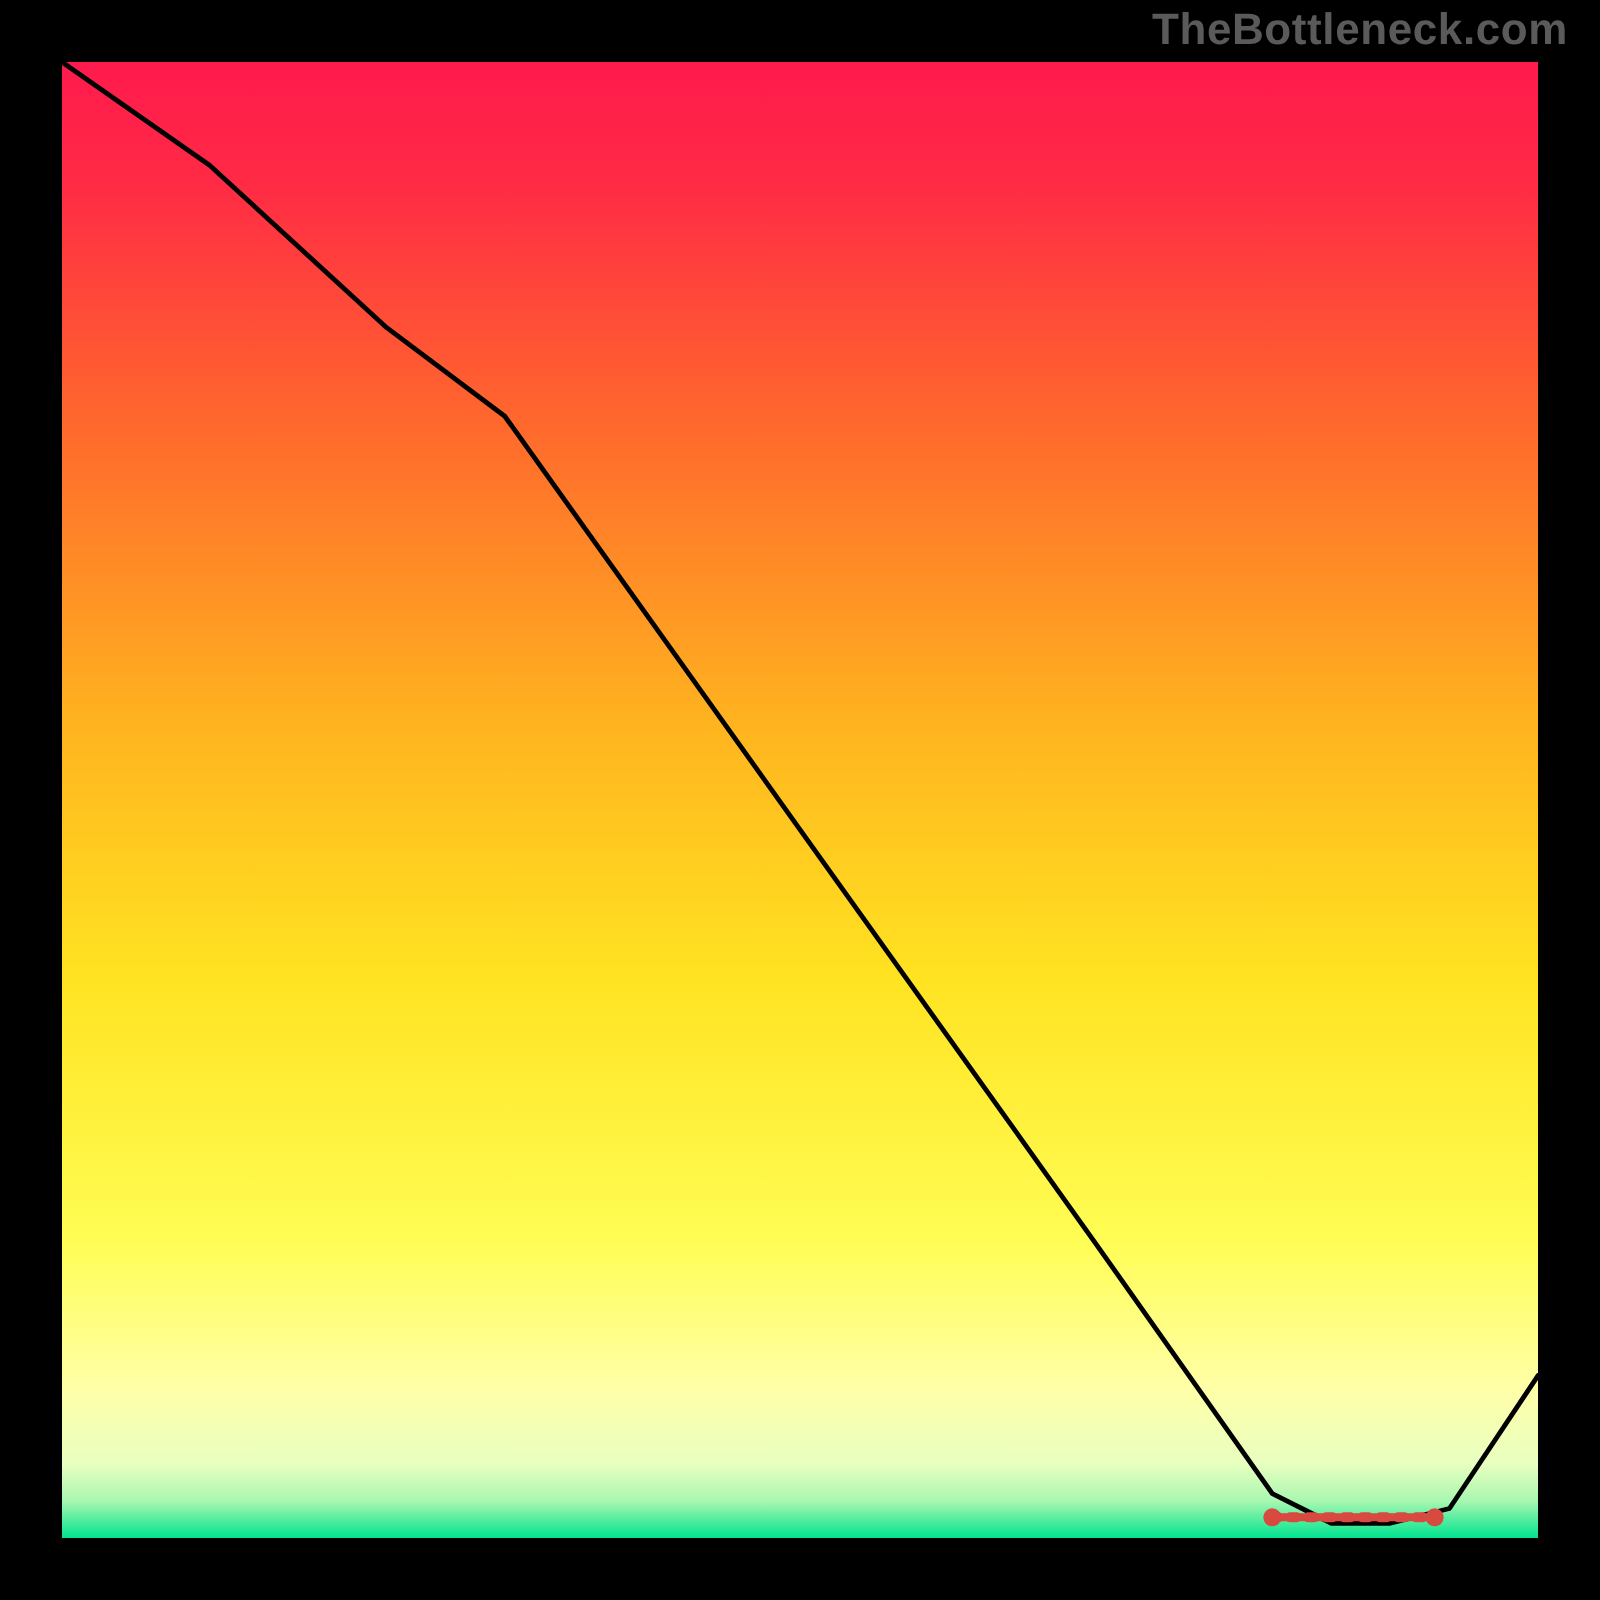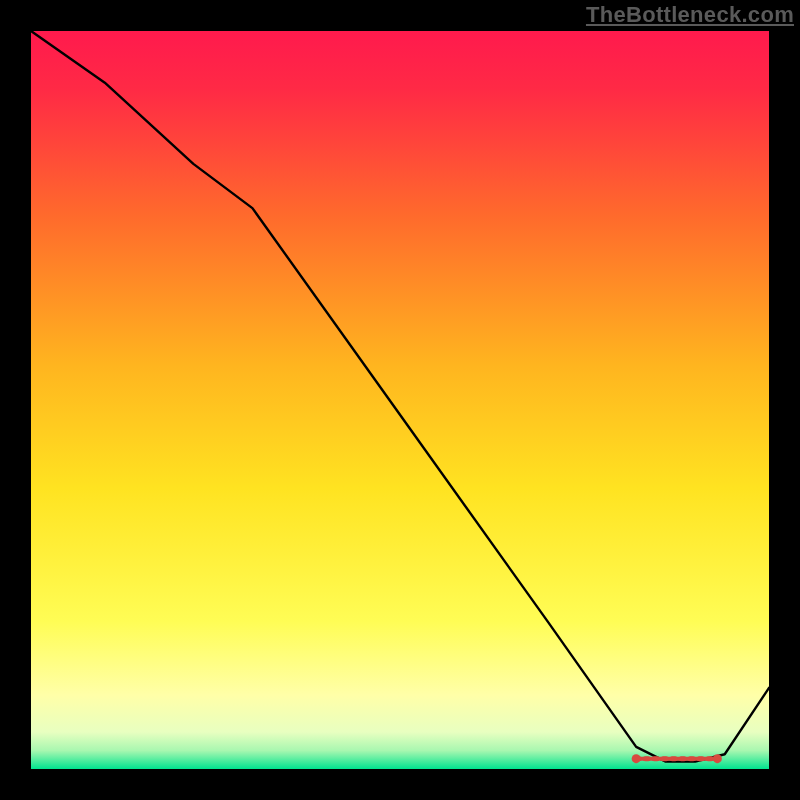--- a/index.html
+++ b/index.html
@@ -13,27 +13,26 @@
   }
   .frame {
     position: relative;
     width: 800px;
     height: 800px;
     background: #000;
   }
   .watermark {
     position: absolute;
     top: 2px;
-    right: 6px;
+    right: 16px;
     color: #5a5a5a;
     font-size: 22px;
     font-weight: 600;
     letter-spacing: 0.3px;
     z-index: 5;
-    text-decoration: underline;
   }
   .plot-outer {
     position: absolute;
     left: 31px;
     top: 31px;
     width: 738px;
     height: 738px;
     background: #fff;
   }
   .plot-inner {

